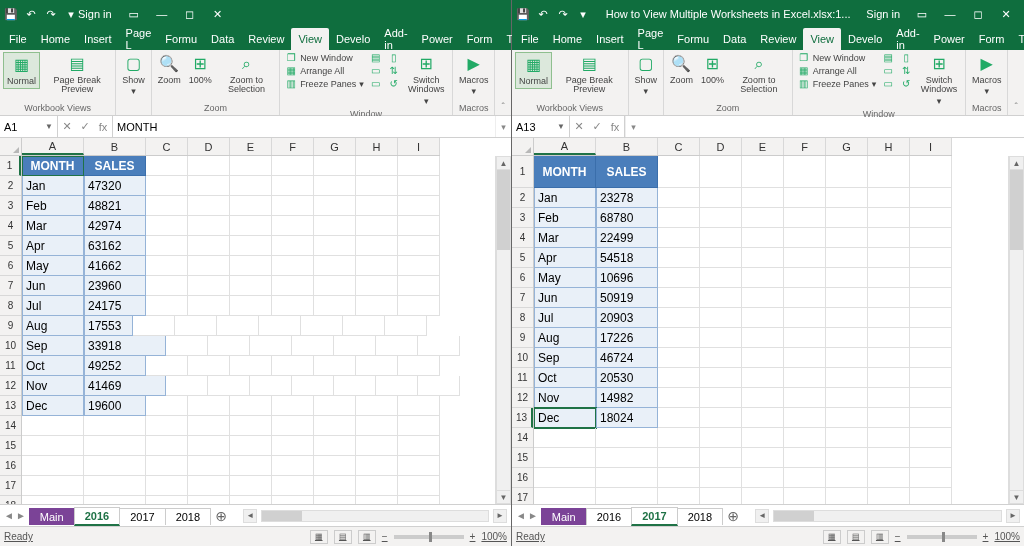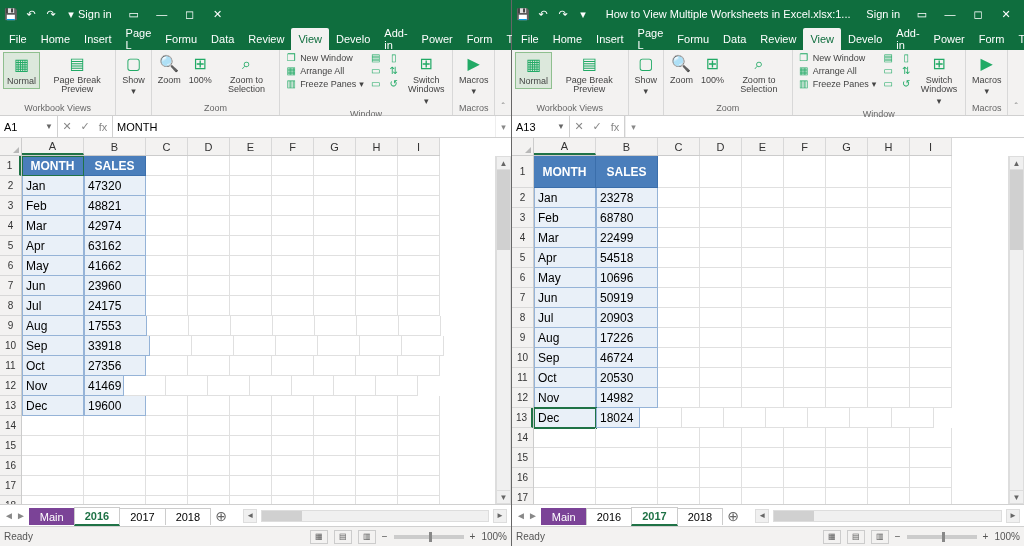--- a/index.html
+++ b/index.html
@@ -78,21 +78,21 @@
   .tab.main { background:#7b4397; color:#fff; border-color:#7b4397; }
   .tab.active { border-bottom:2px solid #1f7246; color:#1f7246; font-weight:bold; background:#fff; }
   .tab-add { width:20px; text-align:center; color:#666; cursor:pointer; font-size:14px; }
   .st-sep { width:8px; }
   .hscroll { flex:1; display:flex; align-items:center; padding:0 4px; gap:4px; }
   .hscroll .track { flex:1; height:12px; background:#f0f0f0; border:1px solid #ddd; position:relative; }
   .hscroll .thumb { position:absolute; left:0; top:0; height:100%; width:40px; background:#d0d0d0; }
   .hscroll .arr { width:14px; height:14px; background:#f0f0f0; border:1px solid #ddd; display:flex; align-items:center; justify-content:center; font-size:8px; color:#666; cursor:pointer; }
 
   
-  .statusbar { height: 20px; border-top:1px solid #d0d0d0; background:#f3f2f1; display:flex; align-items:center; font-size:10px; color:#555; padding:0 4px; justify-content:space-between; }
+  .statusbar { height: 20px; border-top:1px solid #d0d0d0; background:#f3f2f1; display:flex; align-items:center; font-size:10px; color:#555; padding:0 4px; justify-content:space-between;text-decoration:underline; }
   .sb-right { display:flex; align-items:center; gap:6px; }
   .sb-btn { width:18px; height:14px; border:1px solid #ccc; display:inline-flex; align-items:center; justify-content:center; font-size:8px; cursor:pointer; }
   .zoom-slider { width:70px; height:4px; background:#ccc; position:relative; }
   .zoom-slider .zt { position:absolute; left:50%; top:-3px; width:3px; height:10px; background:#888; }
 
   
   .vscroll { width:16px; background:#f3f2f1; border-left:1px solid #ddd; display:flex; flex-direction:column; }
   .vscroll .arr { height:14px; background:#f0f0f0; border:1px solid #ddd; display:flex; align-items:center; justify-content:center; font-size:8px; color:#666; cursor:pointer; }
   .vscroll .track { flex:1; position:relative; background:#f0f0f0; border-left:1px solid #ddd; border-right:1px solid #ddd; }
   .vscroll .thumb { position:absolute; top:0; left:0; width:100%; height:80px; background:#d0d0d0; }
@@ -382,54 +382,54 @@
                 <div class="cell" style="width:42px"></div>
                 <div class="cell" style="width:42px"></div>
                 <div class="cell" style="width:42px"></div>
                 <div class="cell" style="width:42px"></div>
                 <div class="cell" style="width:42px"></div>
                 <div class="cell" style="width:42px"></div>
                 <div class="cell" style="width:42px"></div>
               </div>
               <div class="row" style="height:20px">
                 <div class="cell tbl-cell" style="width:62px">Aug</div>
-                <div class="cell tbl-cell" style="width:63px">17553</div>
+                <div class="cell tbl-cell" style="width:49px">17553</div>
                 <div class="cell" style="width:42px"></div>
                 <div class="cell" style="width:42px"></div>
                 <div class="cell" style="width:42px"></div>
                 <div class="cell" style="width:42px"></div>
                 <div class="cell" style="width:42px"></div>
                 <div class="cell" style="width:42px"></div>
                 <div class="cell" style="width:42px"></div>
               </div>
               <div class="row" style="height:20px">
                 <div class="cell tbl-cell" style="width:62px">Sep</div>
-                <div class="cell tbl-cell" style="width:66px">33918</div>
+                <div class="cell tbl-cell" style="width:82px">33918</div>
                 <div class="cell" style="width:42px"></div>
                 <div class="cell" style="width:42px"></div>
                 <div class="cell" style="width:42px"></div>
                 <div class="cell" style="width:42px"></div>
                 <div class="cell" style="width:42px"></div>
                 <div class="cell" style="width:42px"></div>
                 <div class="cell" style="width:42px"></div>
               </div>
               <div class="row" style="height:20px">
                 <div class="cell tbl-cell" style="width:62px">Oct</div>
-                <div class="cell tbl-cell" style="width:62px">27356</div>
+                <div class="cell tbl-cell" style="width:62px">49252</div>
                 <div class="cell" style="width:42px"></div>
                 <div class="cell" style="width:42px"></div>
                 <div class="cell" style="width:42px"></div>
                 <div class="cell" style="width:42px"></div>
                 <div class="cell" style="width:42px"></div>
                 <div class="cell" style="width:42px"></div>
                 <div class="cell" style="width:42px"></div>
               </div>
               <div class="row" style="height:20px">
                 <div class="cell tbl-cell" style="width:62px">Nov</div>
-                <div class="cell tbl-cell" style="width:40px">41469</div>
+                <div class="cell tbl-cell" style="width:82px">41469</div>
                 <div class="cell" style="width:42px"></div>
                 <div class="cell" style="width:42px"></div>
                 <div class="cell" style="width:42px"></div>
                 <div class="cell" style="width:42px"></div>
                 <div class="cell" style="width:42px"></div>
                 <div class="cell" style="width:42px"></div>
                 <div class="cell" style="width:42px"></div>
               </div>
               <div class="row" style="height:20px">
                 <div class="cell tbl-cell" style="width:62px">Dec</div>
@@ -853,21 +853,21 @@
                 <div class="cell" style="width:42px"></div>
                 <div class="cell" style="width:42px"></div>
                 <div class="cell" style="width:42px"></div>
                 <div class="cell" style="width:42px"></div>
                 <div class="cell" style="width:42px"></div>
                 <div class="cell" style="width:42px"></div>
                 <div class="cell" style="width:42px"></div>
               </div>
               <div class="row" style="height:20px">
                 <div class="cell tbl-cell active-cell" style="width:62px">Dec</div>
-                <div class="cell tbl-cell" style="width:44px">18024</div>
+                <div class="cell tbl-cell" style="width:62px">18024</div>
                 <div class="cell" style="width:42px"></div>
                 <div class="cell" style="width:42px"></div>
                 <div class="cell" style="width:42px"></div>
                 <div class="cell" style="width:42px"></div>
                 <div class="cell" style="width:42px"></div>
                 <div class="cell" style="width:42px"></div>
                 <div class="cell" style="width:42px"></div>
               </div>
               <div class="row" style="height:20px">
                 <div class="cell" style="width:62px"></div>

